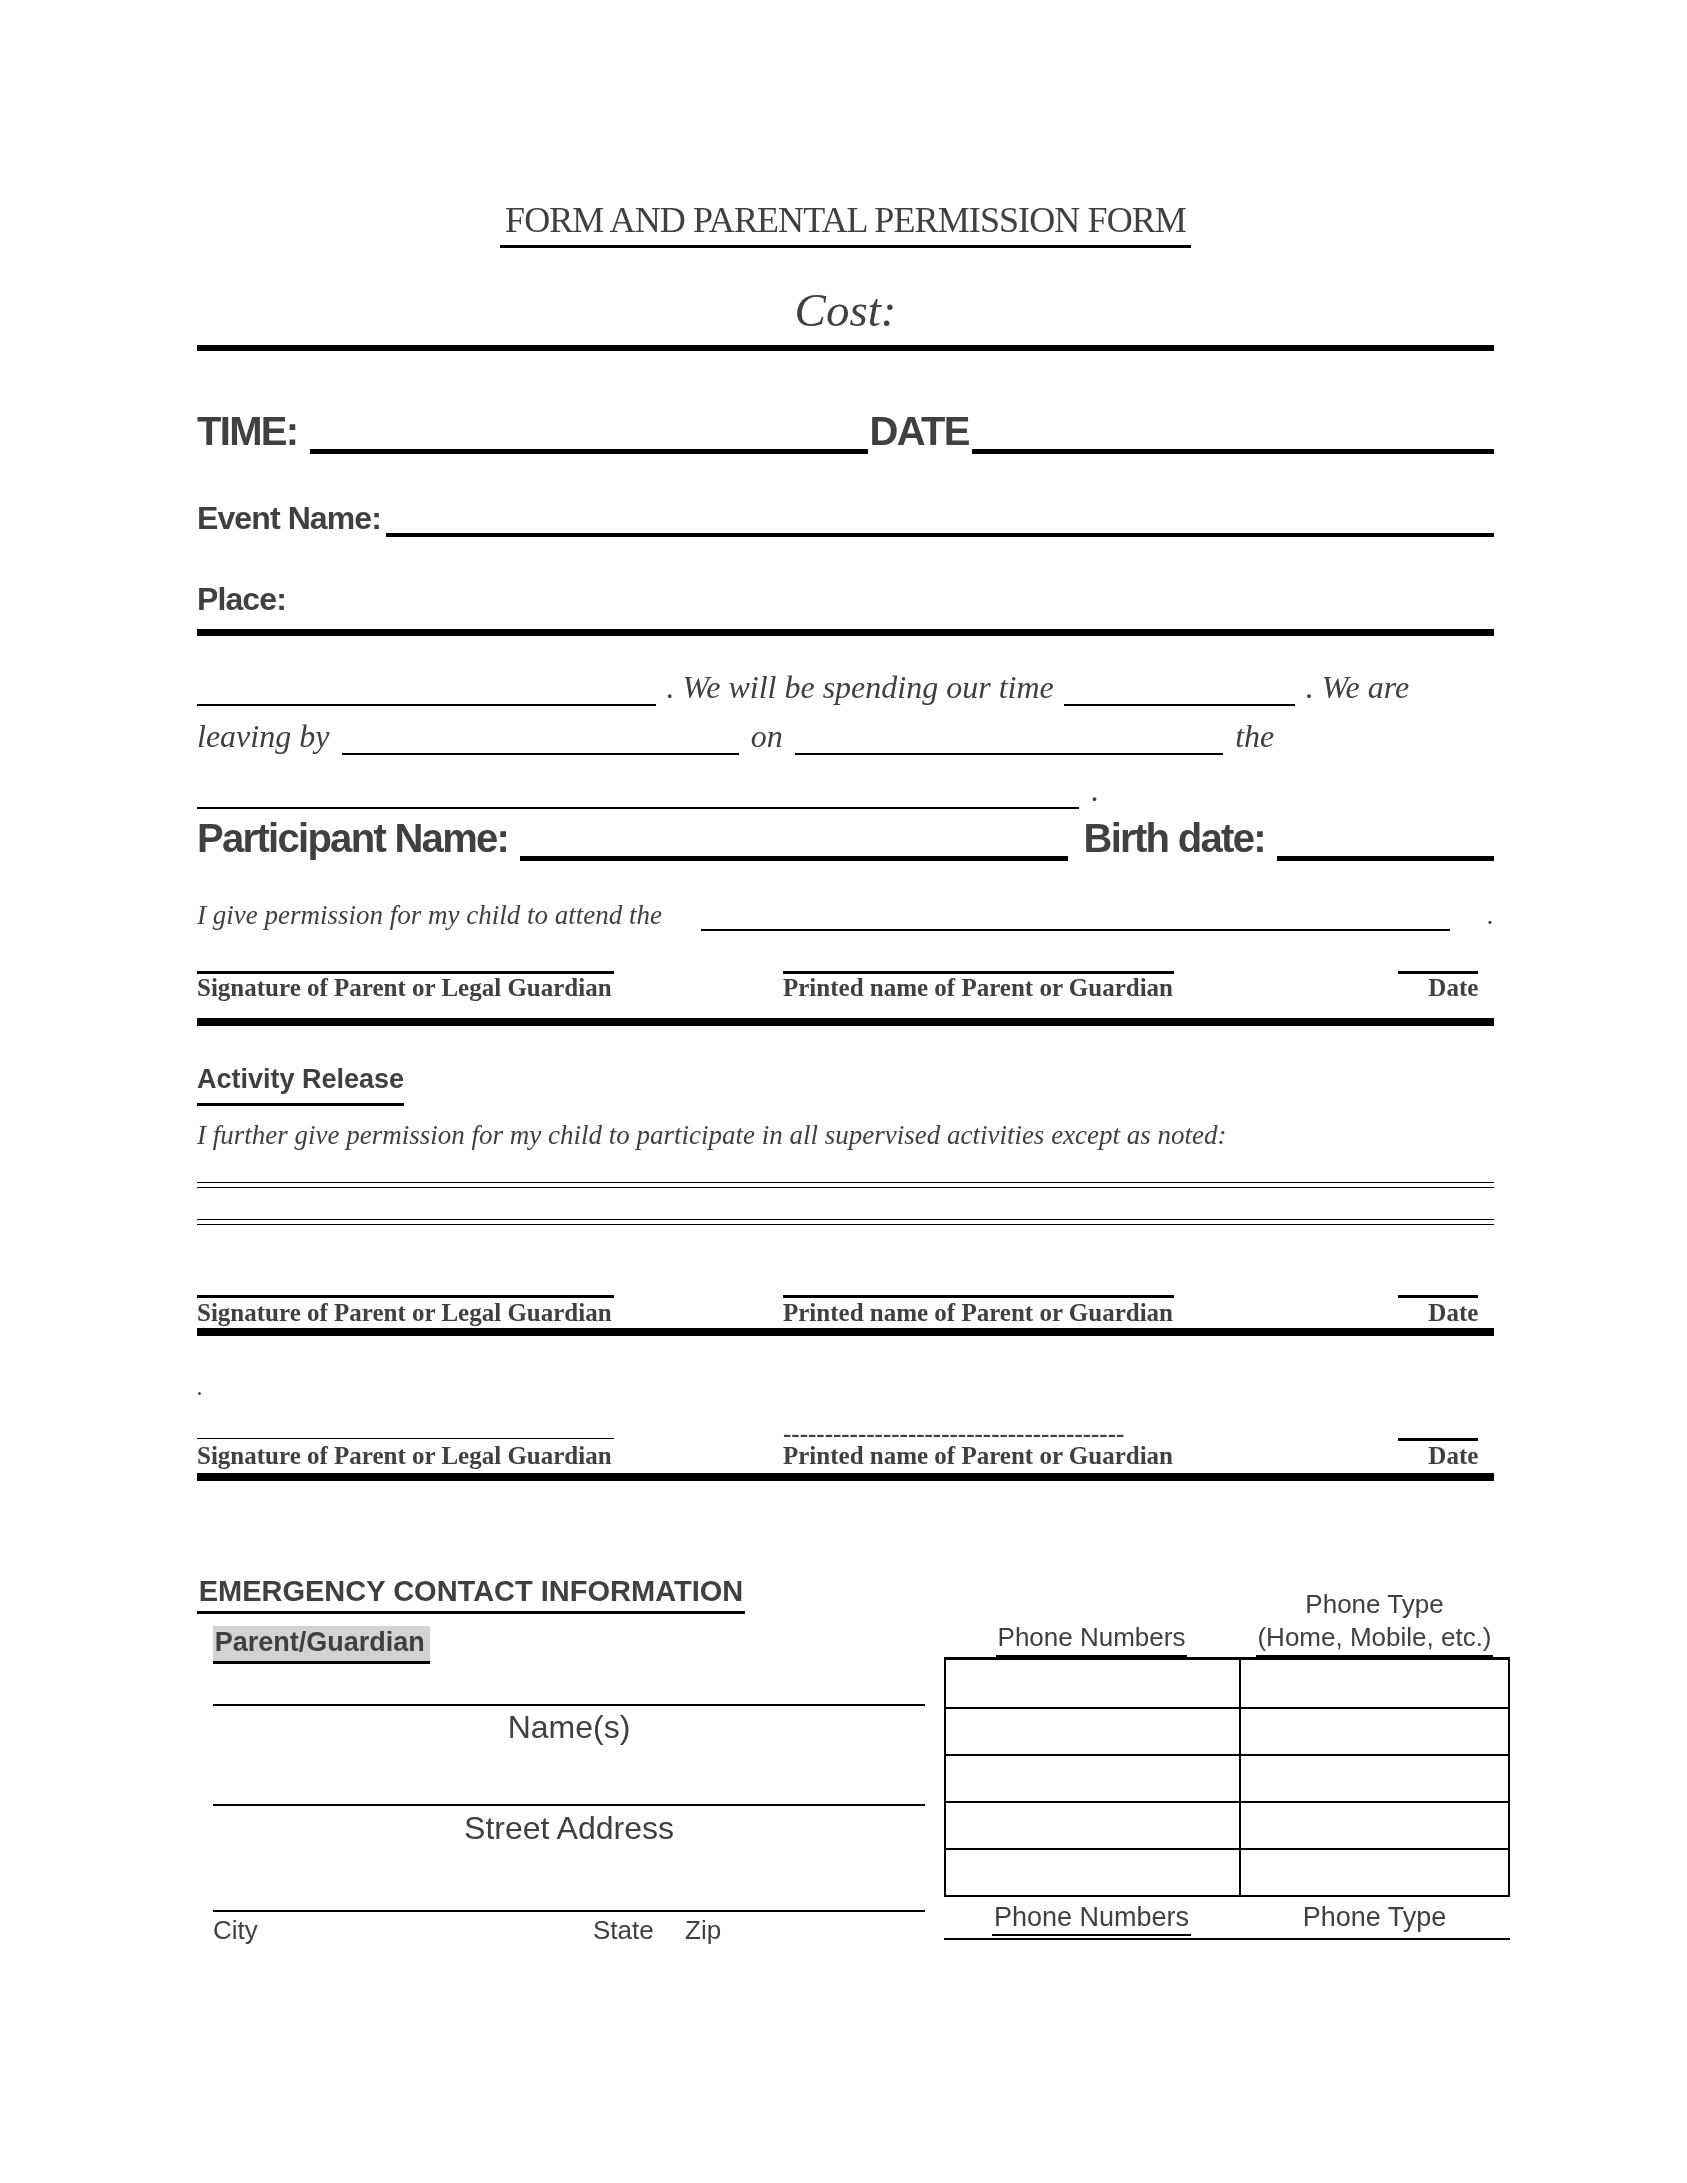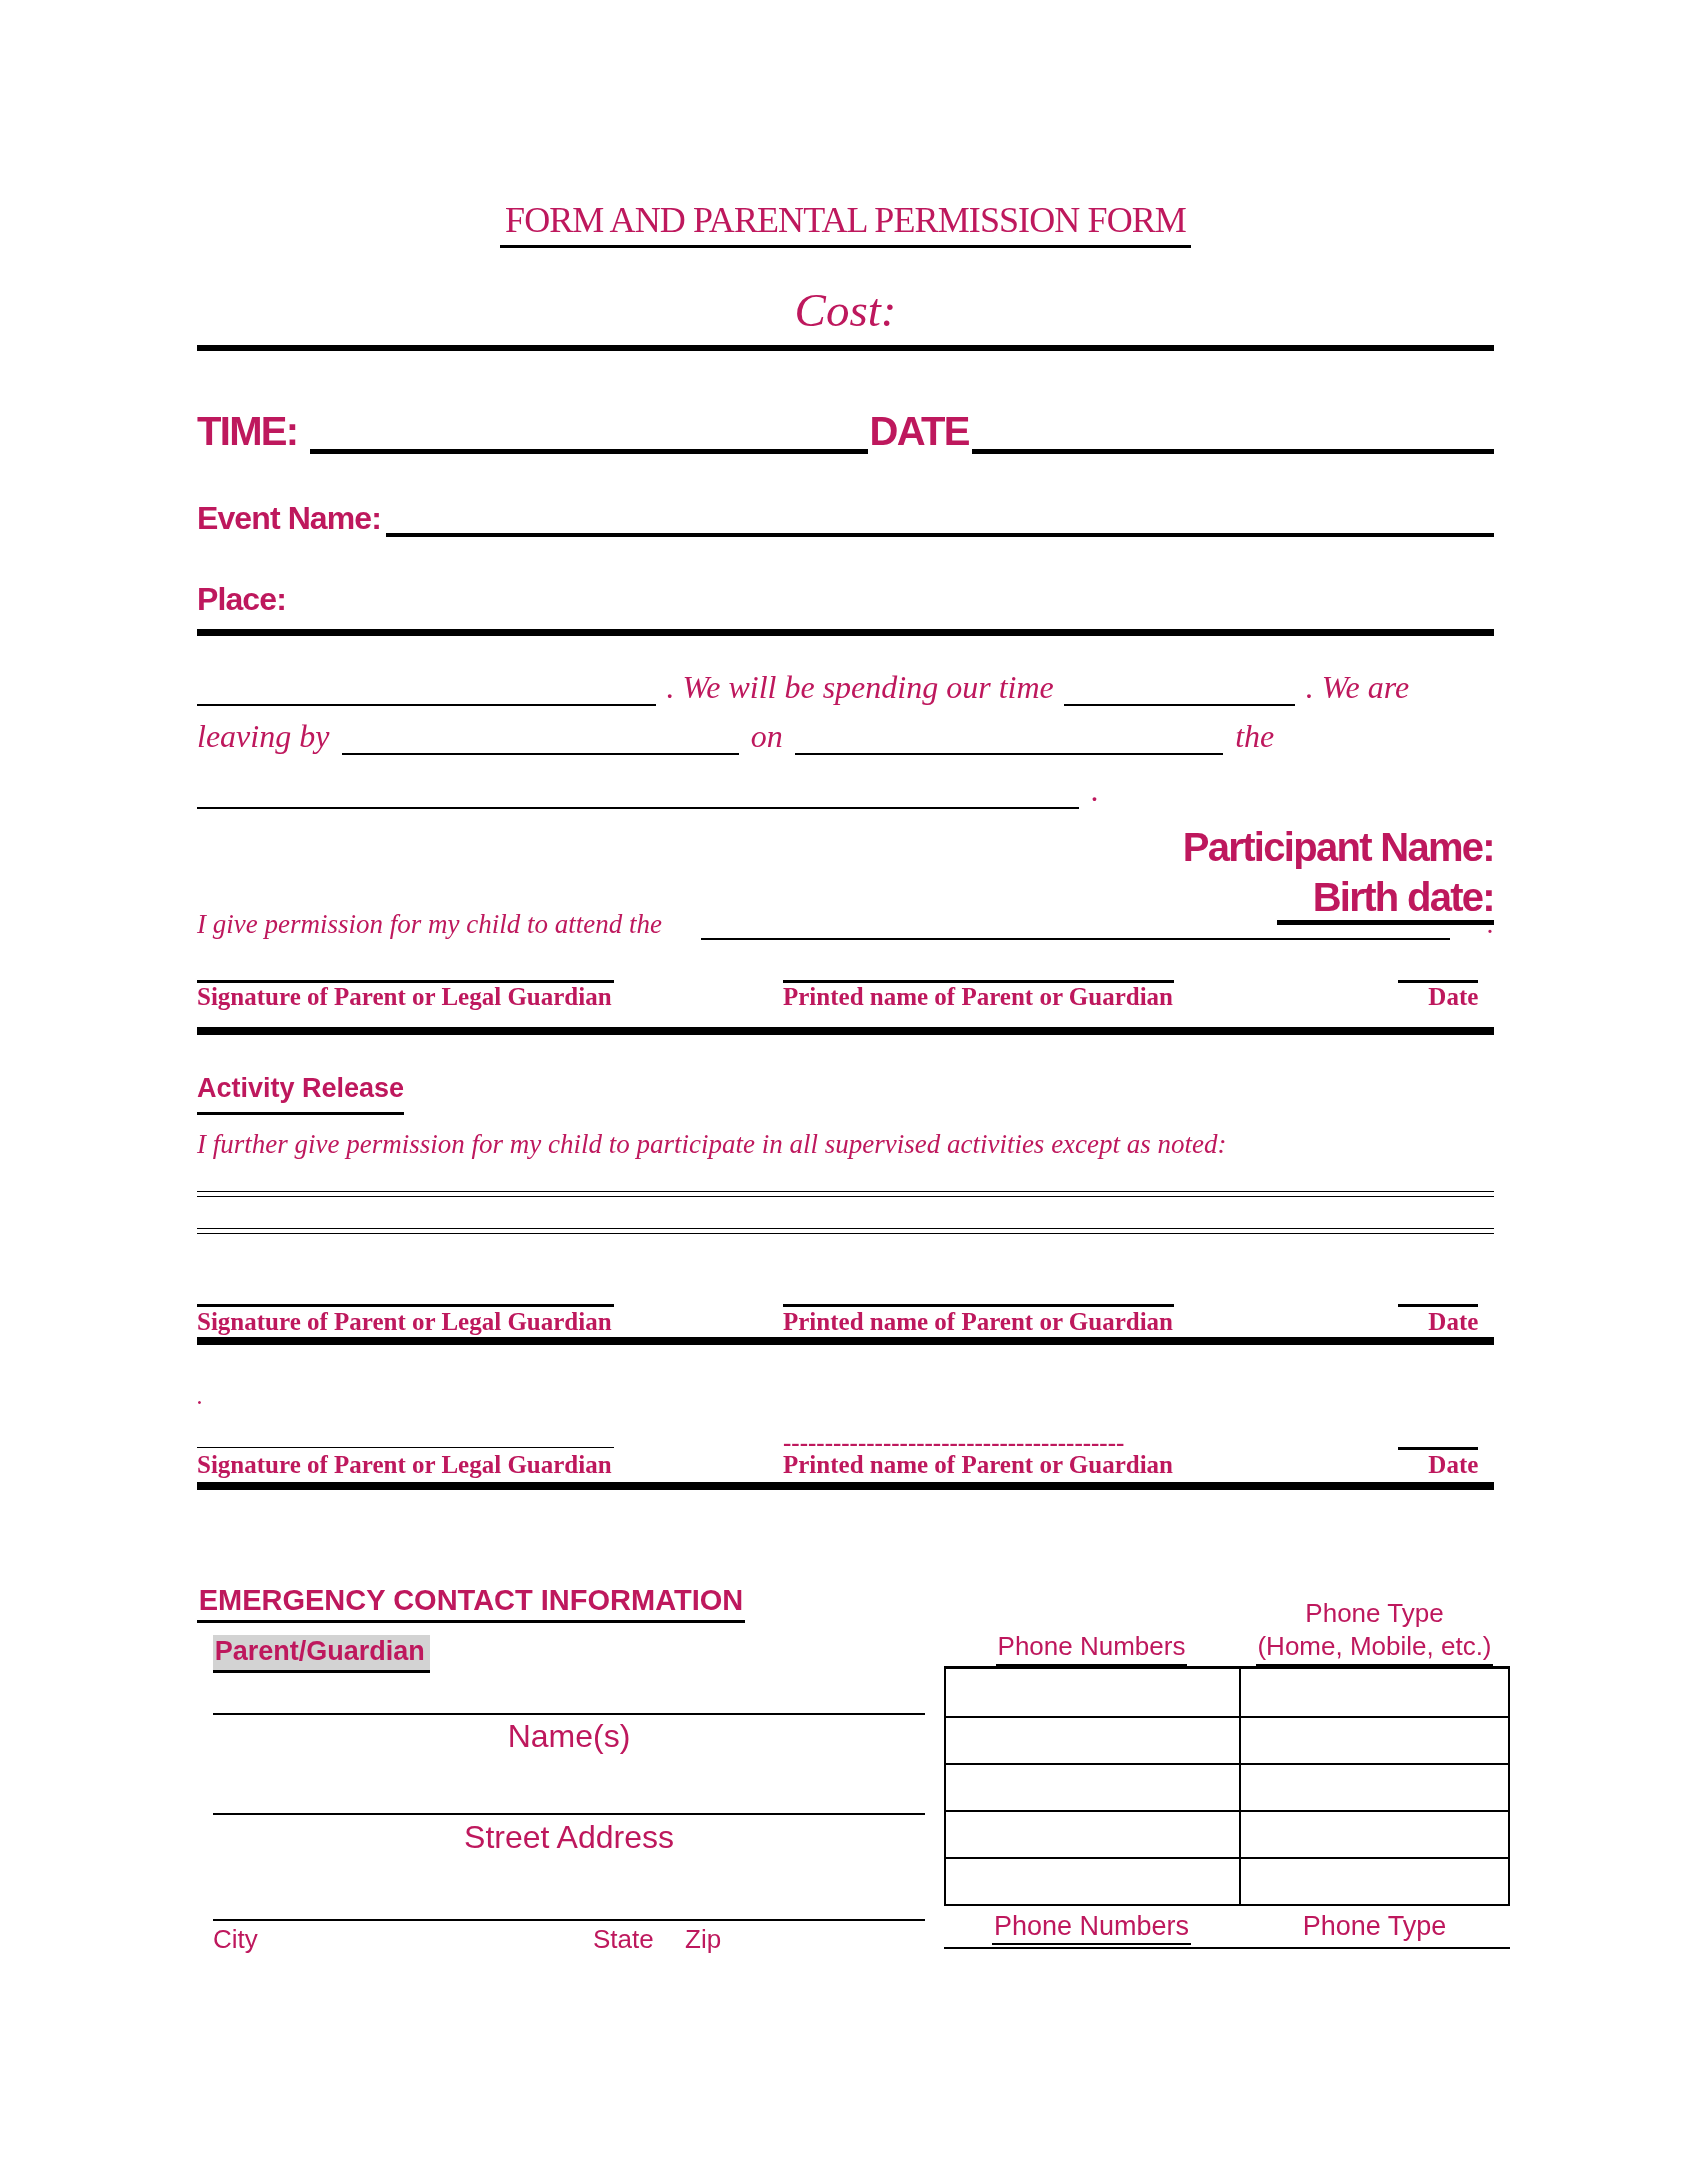--- a/index.html
+++ b/index.html
@@ -2,21 +2,21 @@
 <html style="font-size:14px"><head>
 <meta charset="utf-8">
 <style>
   * { margin: 0; padding: 0; box-sizing: border-box; }
   html, body { background: #ffffff; }
   .page {
     position: relative;
     width: 1687px;
     height: 2184px;
     background: #ffffff;
-    color: #be185d;
+    color: #404040;
     overflow: hidden;
   }
   .content {
     position: relative;
     margin: 0 194px 0 197px;
     padding-top: 199px;
     width: 1297px;
   }
   .serif { font-family: "Liberation Serif", "DejaVu Serif", serif; font-style: italic; }
   .sans  { font-family: "Liberation Sans", "DejaVu Sans", sans-serif; }
@@ -52,21 +52,21 @@
   .para-line { display: flex; align-items: flex-end; height: 49px; }
   .para .blank { border-bottom-width: 2.6px; }
   .p-b1 { width: 935px; margin: 0 8.7px; }
   .p-b2a { width: 459px; margin-right: 10.5px; }
   .p-b2b { width: 231px; margin: 0 10.5px; }
   .p-b3a { width: 397px; margin: 0 12.2px; }
   .p-b3b { width: 428px; margin: 0 12.2px; }
   .p-b4 { width: 882px; margin-right: 12.2px; }
   .para-line.last { margin-top: 5.2px; }
 
-  .participant-row { margin-top: 16px; height: 45px; flex-direction: column; }
+  .participant-row { margin-top: 7px; height: 45px; }
   .participant-row .b1 { flex: 1; border-bottom-width: 5.2px; margin-left: 12.2px; }
   .participant-row .lbl-big.birth { margin-left: 15.7px; }
   .participant-row .b2 { width: 217px; border-bottom-width: 5.2px; margin-left: 12.2px; }
 
   .permission-row { margin-top: 35px; height: 35px; font-size: 27px; gap: 32px; }
   .permission-row .b1 { flex: 1; border-bottom-width: 2.6px; margin-left: 7px; }
   .permission-row .period { margin-left: 5.2px; }
 
   
   .sig-block { margin-top: 40px; }

